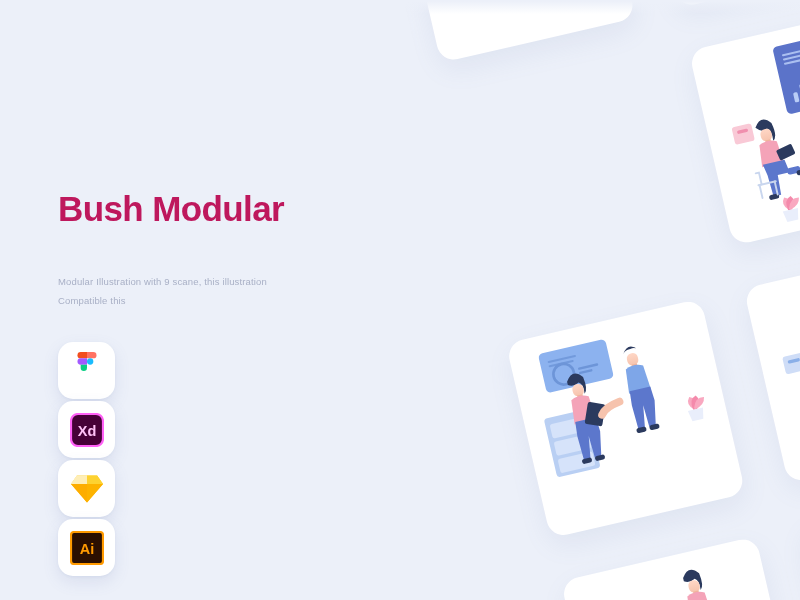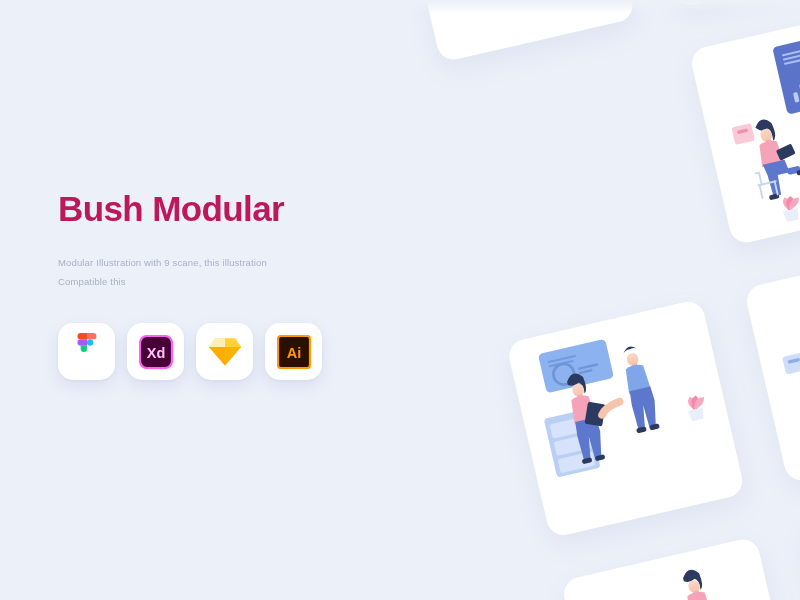--- a/index.html
+++ b/index.html
@@ -38,34 +38,35 @@
   .headline {
     font-size: 35px;
     line-height: 1.32;
     font-weight: 700;
     color: #be185d;
     letter-spacing: -0.6px;
   }
   .headline-line { display: block; white-space: nowrap; }
 
   .subtitle {
-    margin-top: 22px;
+    margin-top: 41px;
     font-size: 9.5px;
     line-height: 1.95;
     color: #a9b0c6;
     font-weight: 400;
     letter-spacing: 0.15px;
   }
   .subtitle-line { display: block; }
 
   
   .app-row {
     display: flex;
-    gap: 12px;
+    gap: 2px;
     margin-top: 32px;
+    flex-direction: column;
   }
 
   .app-tile {
     width: 57px;
     height: 57px;
     border-radius: 15px;
     background: #ffffff;
     box-shadow: 0 6px 16px rgba(90,110,170,0.13), 0 1px 3px rgba(90,110,170,0.07);
     display: flex;
     align-items: center;

